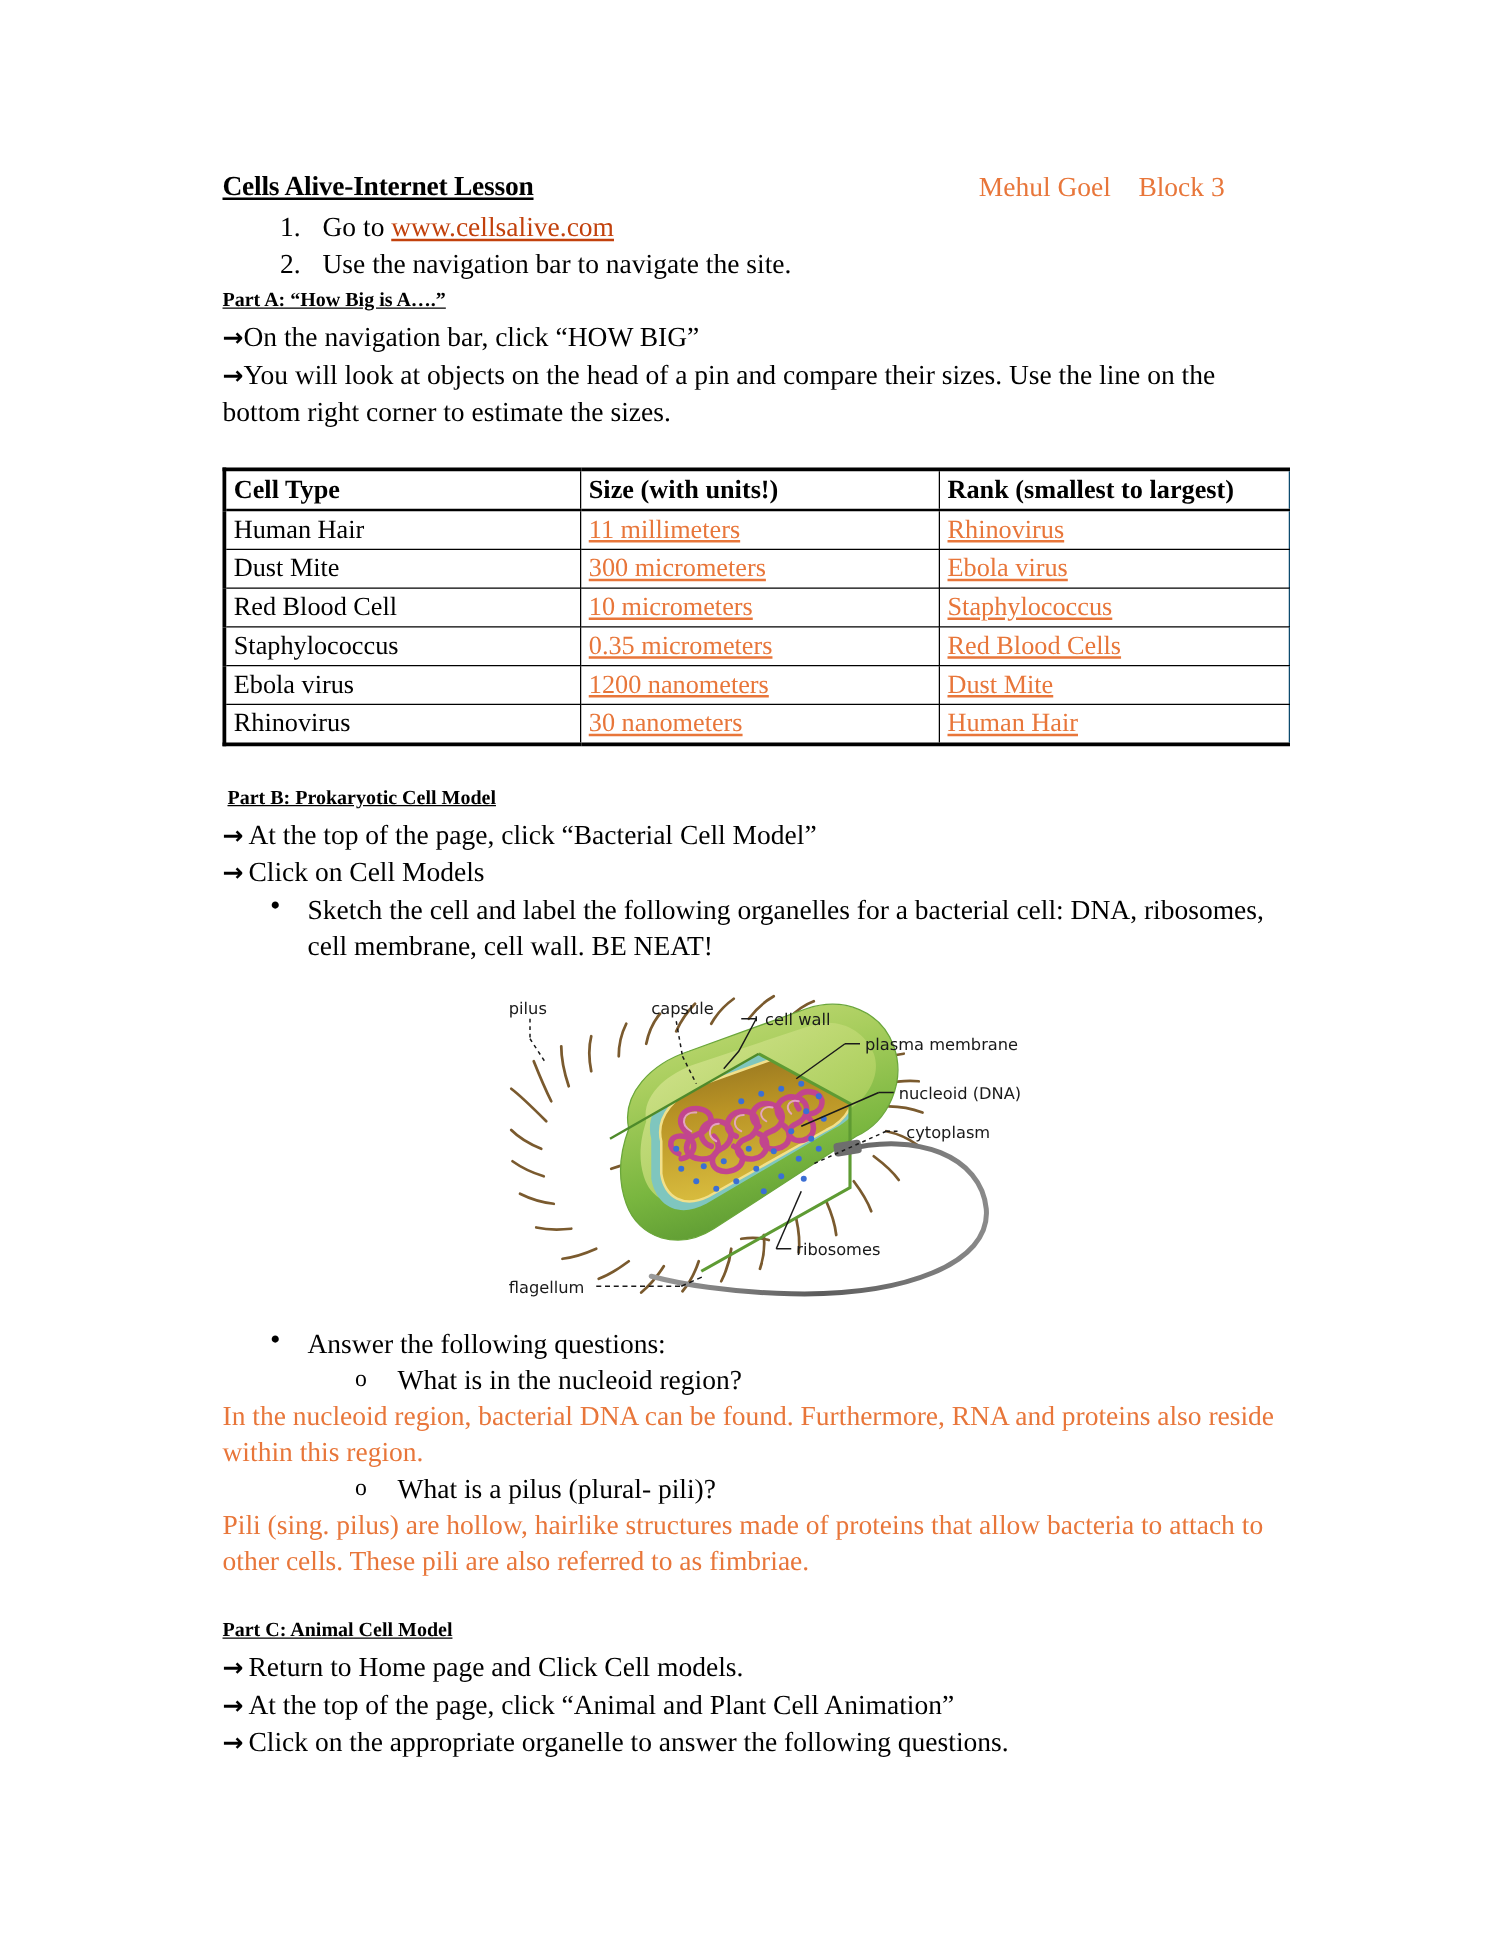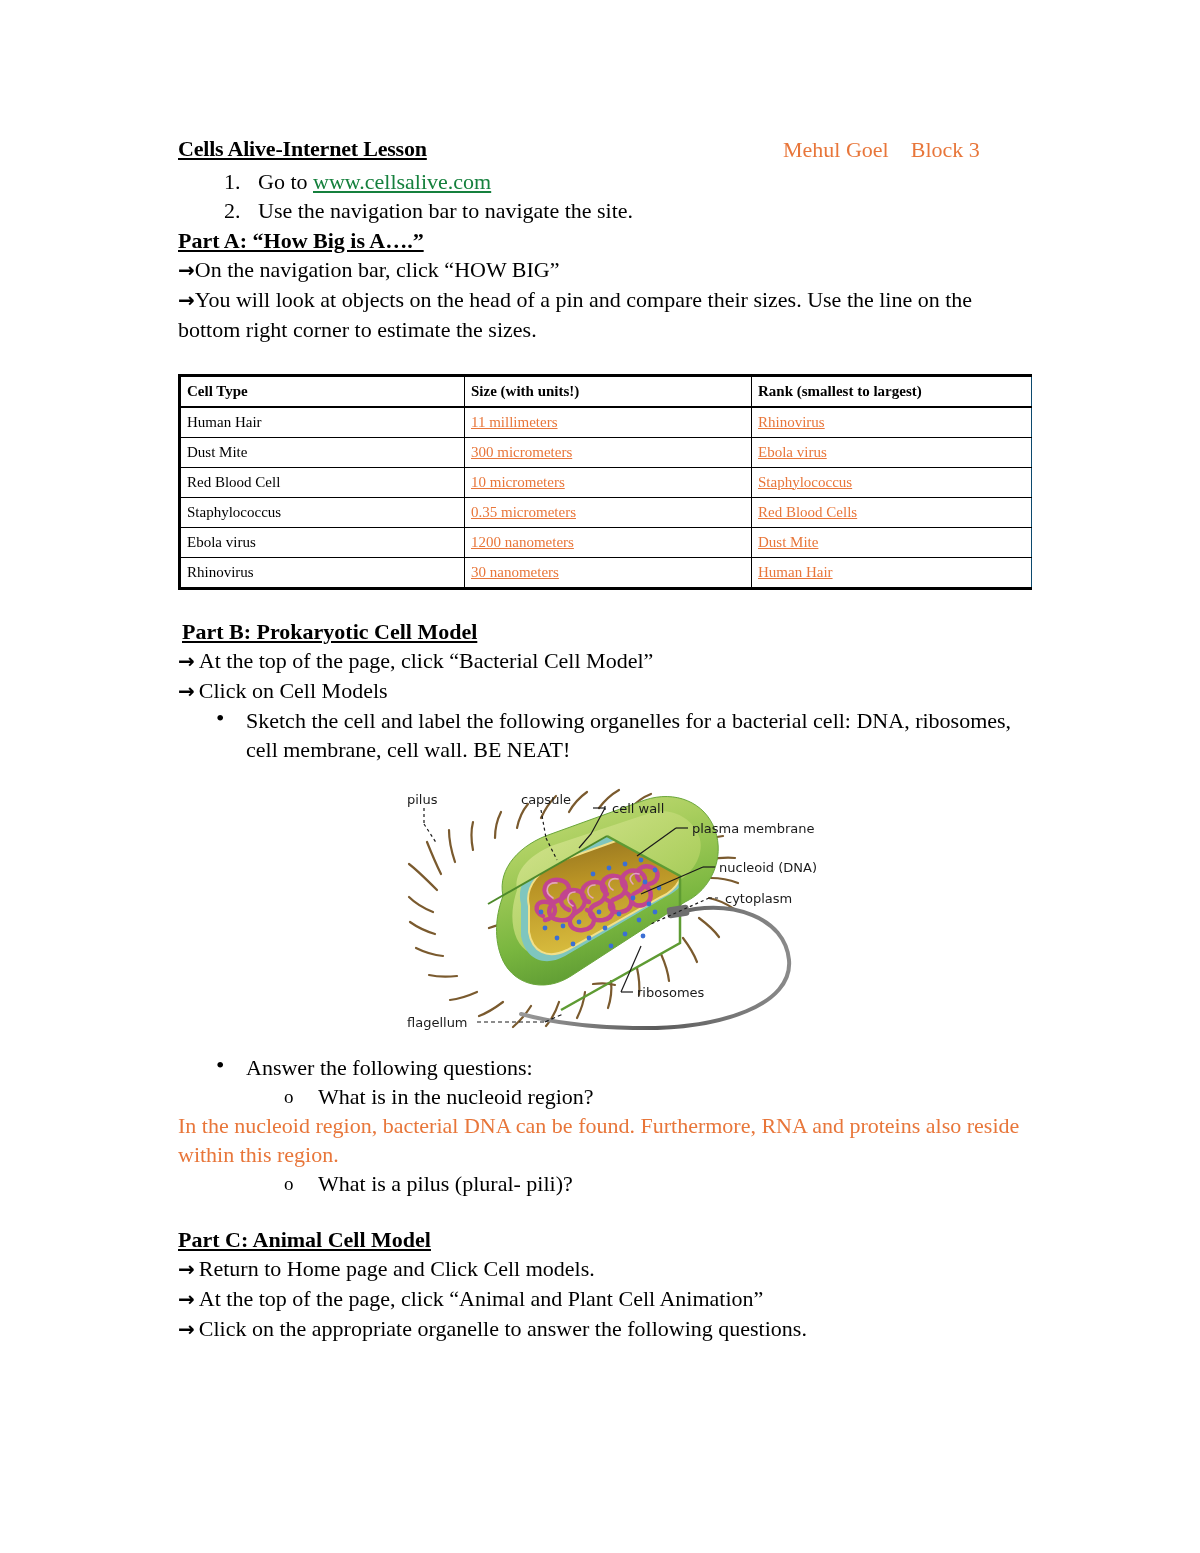--- a/index.html
+++ b/index.html
@@ -49,27 +49,27 @@
   ol.numlist {
     margin: 1px 0 0 0;
     padding: 0 0 0 68px;
     font-size: 22px;
     line-height: 29px;
   }
   ol.numlist li {
     padding-left: 12px;
   }
   a.weblink {
-    color: #15803d;
+    color: #c2410c;
     text-decoration: underline;
   }
 
   
   .sec-head {
-    font-size: 22px;
+    font-size: 16px;
     font-weight: bold;
     text-decoration: underline;
     line-height: 29px;
     margin-top: 1px;
   }
   .sec-head.indent { padding-left: 4px; }
 
   .arrow-line {
     font-size: 22px;
     line-height: 29px;
@@ -81,21 +81,21 @@
     font-size: 20px;
   }
   .arrow-line .arr.sp { margin-right: 4px; }
 
   
   table.sizes {
     margin-top: 30px;
     border-collapse: collapse;
     width: 852px;
     table-layout: fixed;
-    font-size: 15px;
+    font-size: 21px;
     border-radius: 13px;
   }
   table.sizes td {
     border: 1px solid #000000;
     padding: 2px 6px 3px 6px;
     height: 24px;
     vertical-align: middle;
   }
   table.sizes tr.head td {
     font-weight: bold;
@@ -403,20 +403,21 @@
           <text x="244" y="219">ribosomes</text>
           <text x="14" y="249">flagellum</text>
         </g>
       </svg>
     </div>
 
     <div class="bullet">Answer the following questions:</div>
     <div class="subbullet">What is in the nucleoid region?</div>
     <div class="answer">In the nucleoid region, bacterial DNA can be found. Furthermore, RNA and proteins also reside within this region.</div>
     <div class="subbullet">What is a pilus (plural- pili)?</div>
+    <div class="answer">Pili (sing. pilus) are hollow, hairlike structures made of proteins that allow bacteria to attach to other cells. These pili are also referred to as fimbriae.</div>
 
     <div class="spacer-md"></div>
 
     <div class="sec-head">Part C: Animal Cell Model</div>
     <div class="arrow-line"><span class="arr sp">→</span><span>Return to Home page and Click Cell models.</span></div>
     <div class="arrow-line"><span class="arr sp">→</span><span>At the top of the page, click “Animal and Plant Cell Animation”</span></div>
     <div class="arrow-line"><span class="arr sp">→</span><span>Click on the appropriate organelle to answer the following questions.</span></div>
 
   </div>
 </div>

